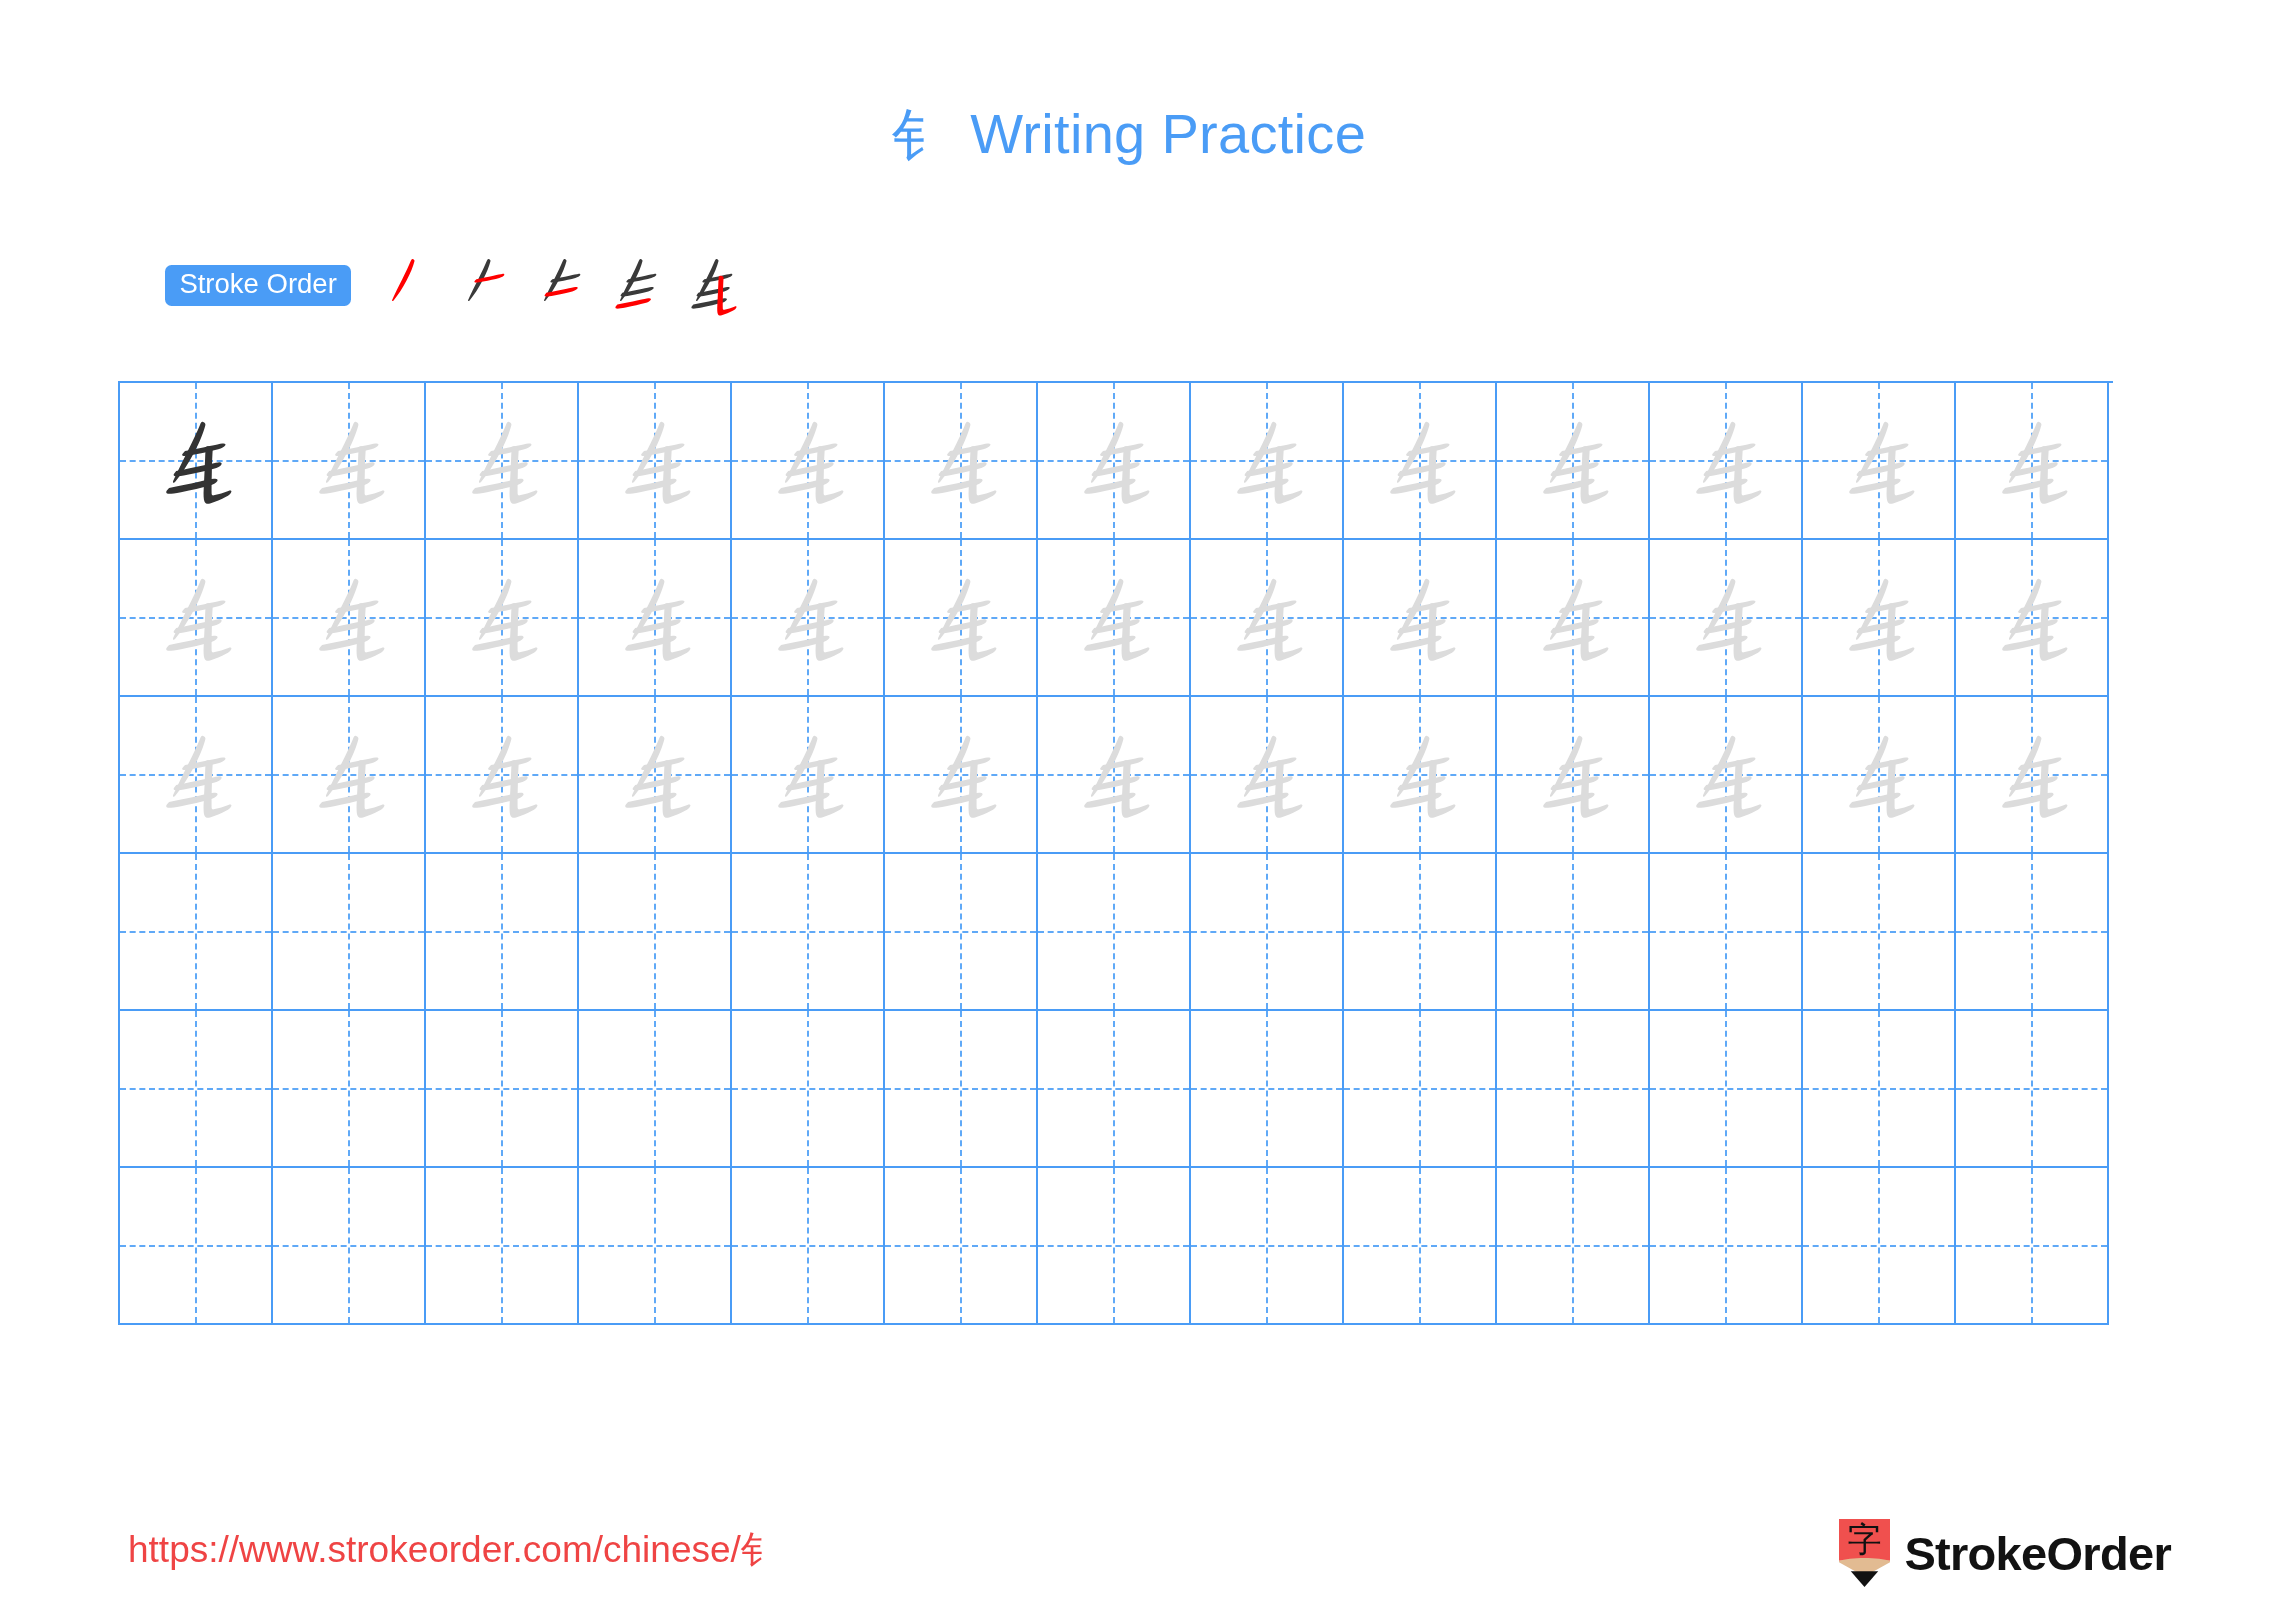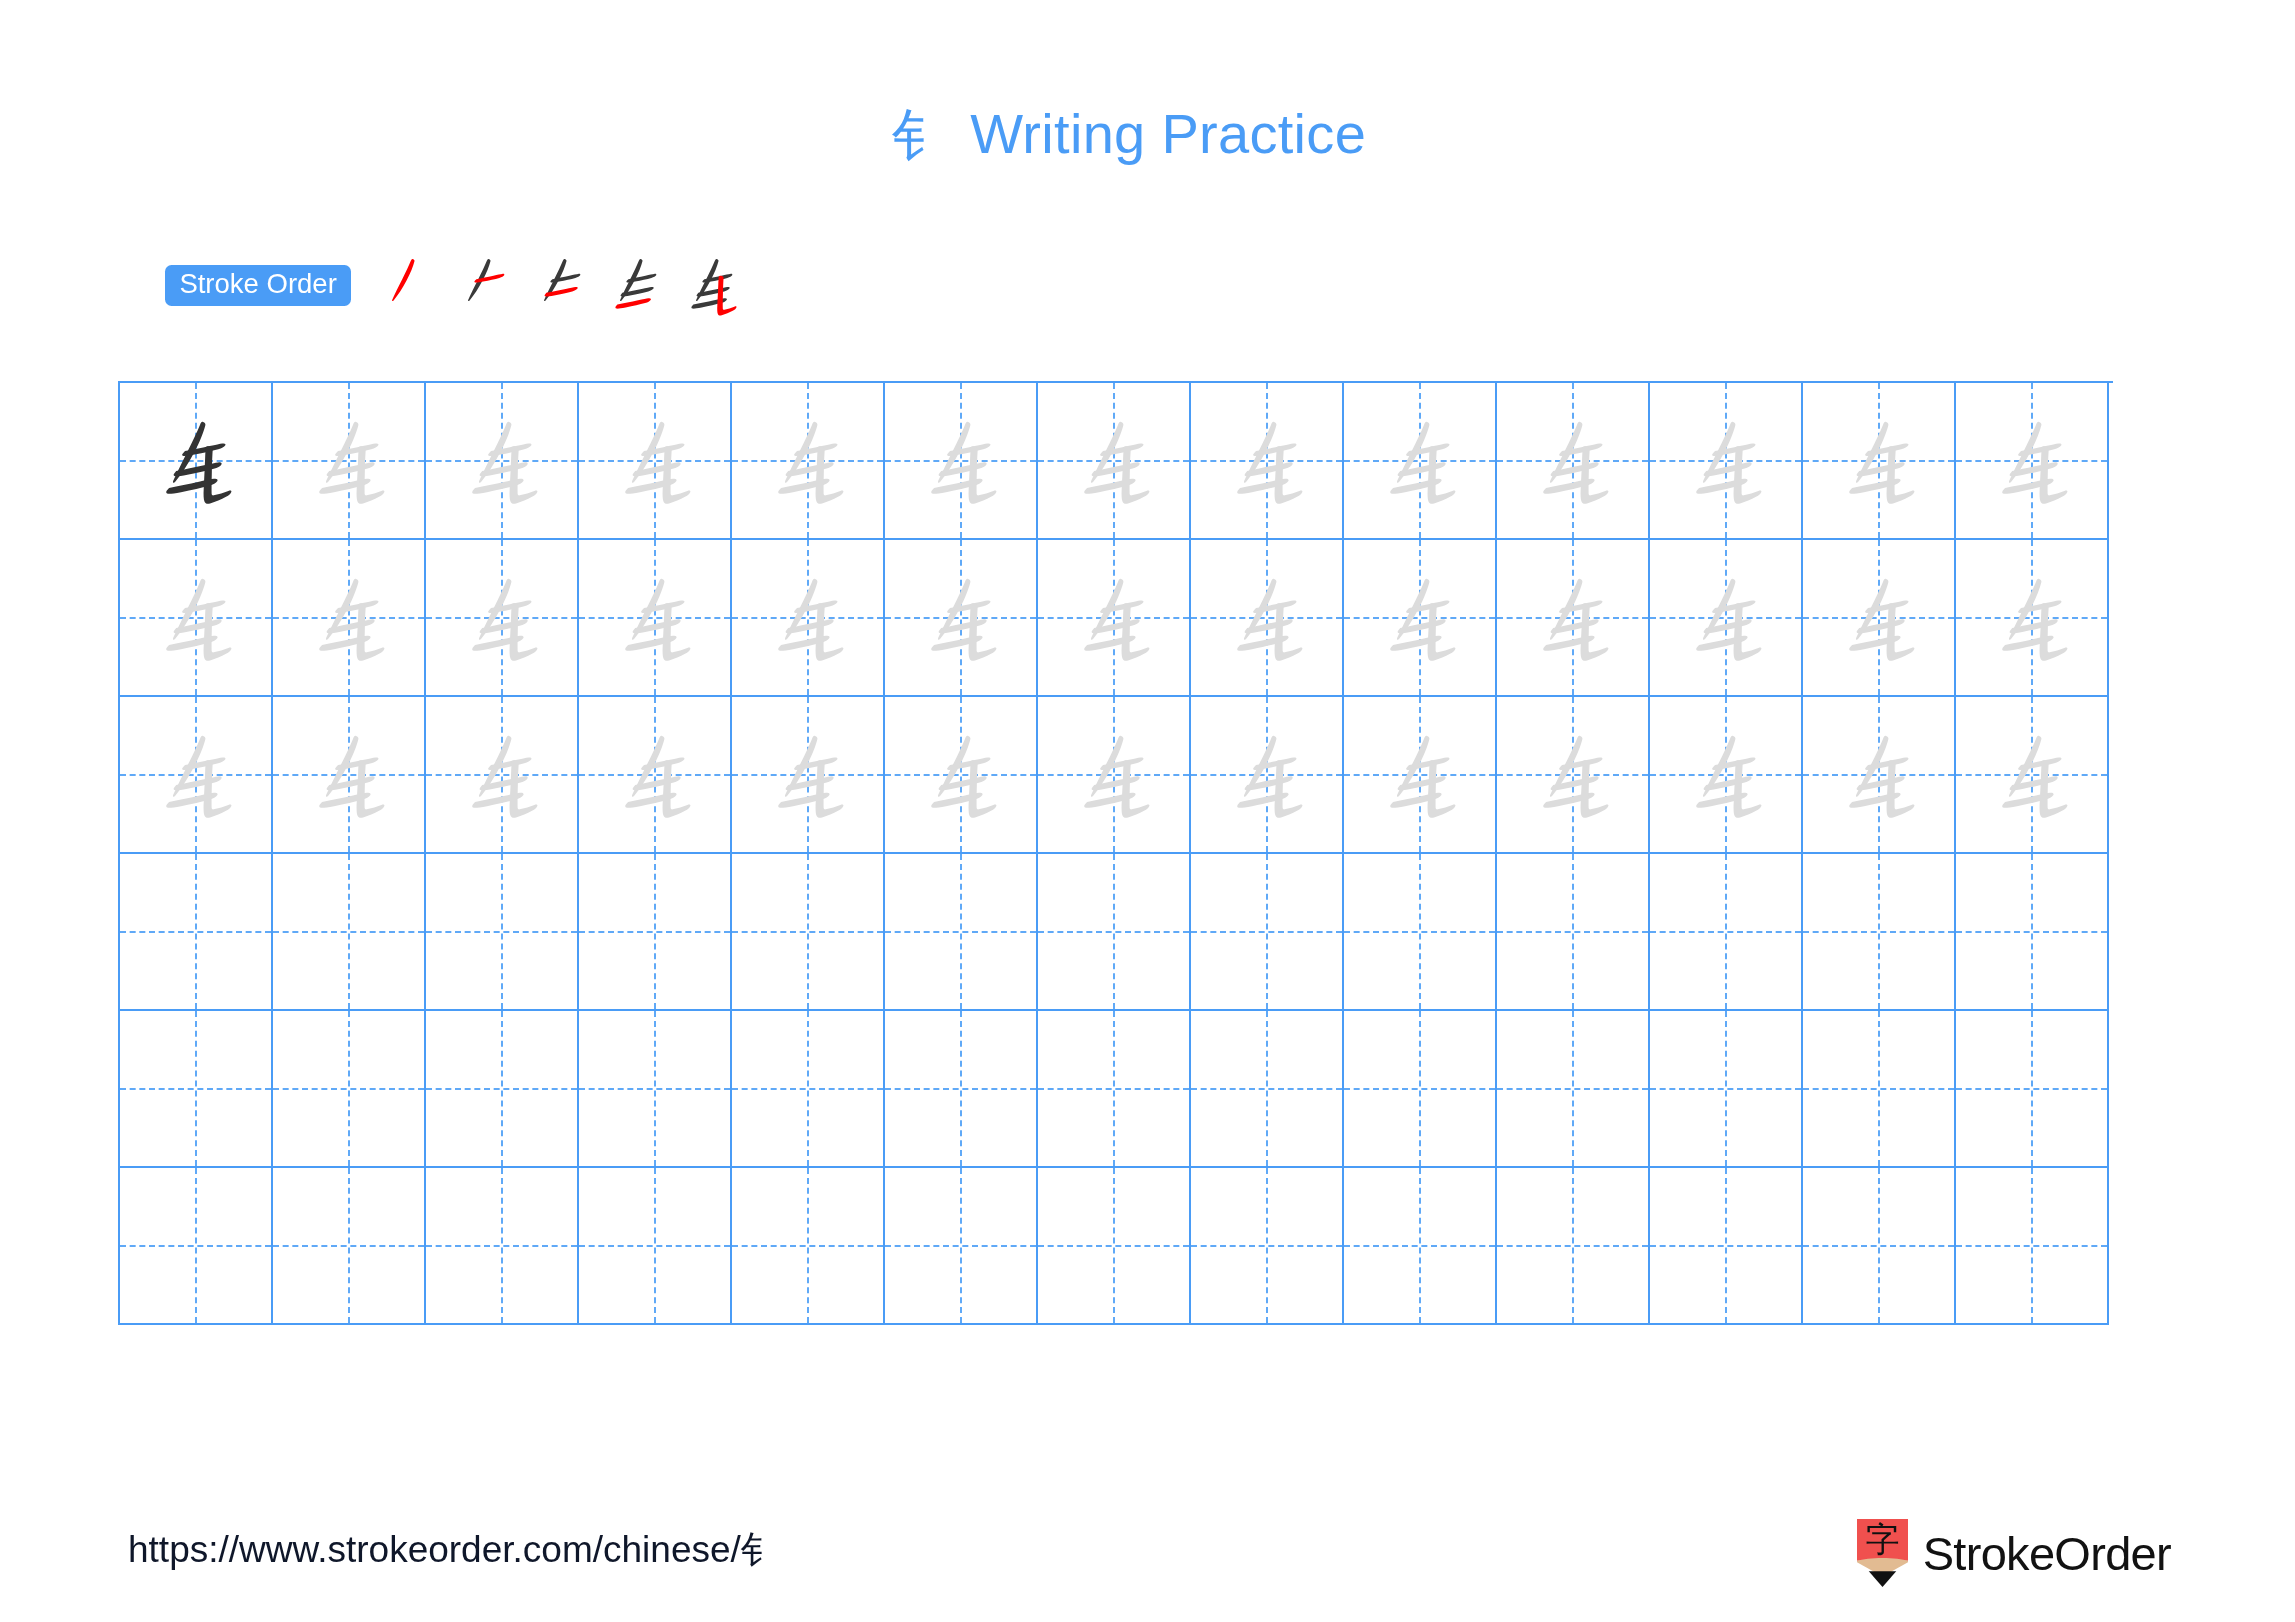--- a/index.html
+++ b/index.html
@@ -123,42 +123,42 @@
     z-index: 2;
   }
   .cell-glyph svg { display: block; }
 
   
   #footer-url {
     position: absolute;
     left: 128px;
     top: 1525px;
     font-size: 37px;
-    color: #0f172a;
+    color: #ef4444;
     white-space: nowrap;
     text-decoration: none;
   }
   #brand-logo {
     position: absolute;
     right: 124px;
     top: 1517px;
     display: flex;
     align-items: center;
     height: 72px;
   }
   #brand-mark {
     width: 51px;
     height: 68px;
     position: relative;
     margin-right: 14.4px;
     flex: 0 0 auto;
   }
   #brand-name {
     font-size: 47px;
-    font-weight: normal;
+    font-weight: bold;
     color: #121212;
     letter-spacing: -0.7px;
     line-height: 1;
     white-space: nowrap;
   }
 </style>
 </head>
 <body>
 
 <div id="page-title">

